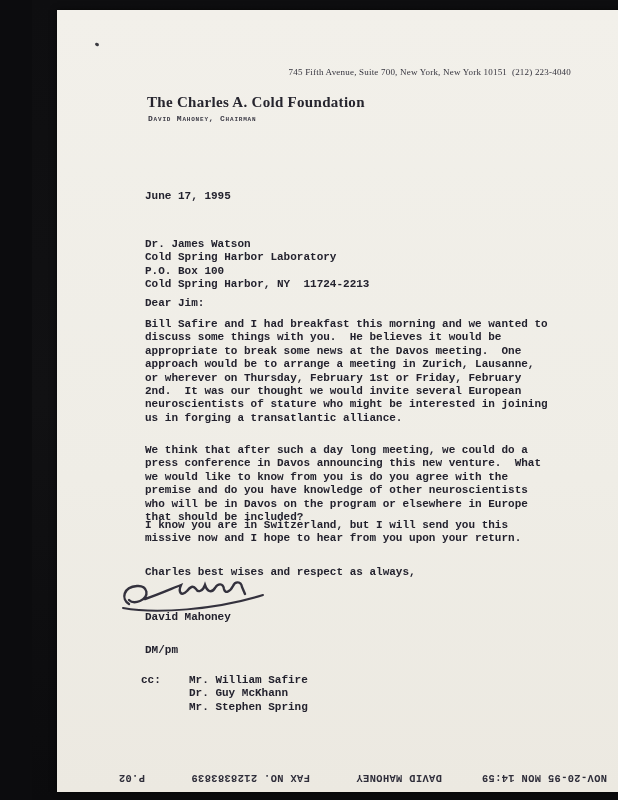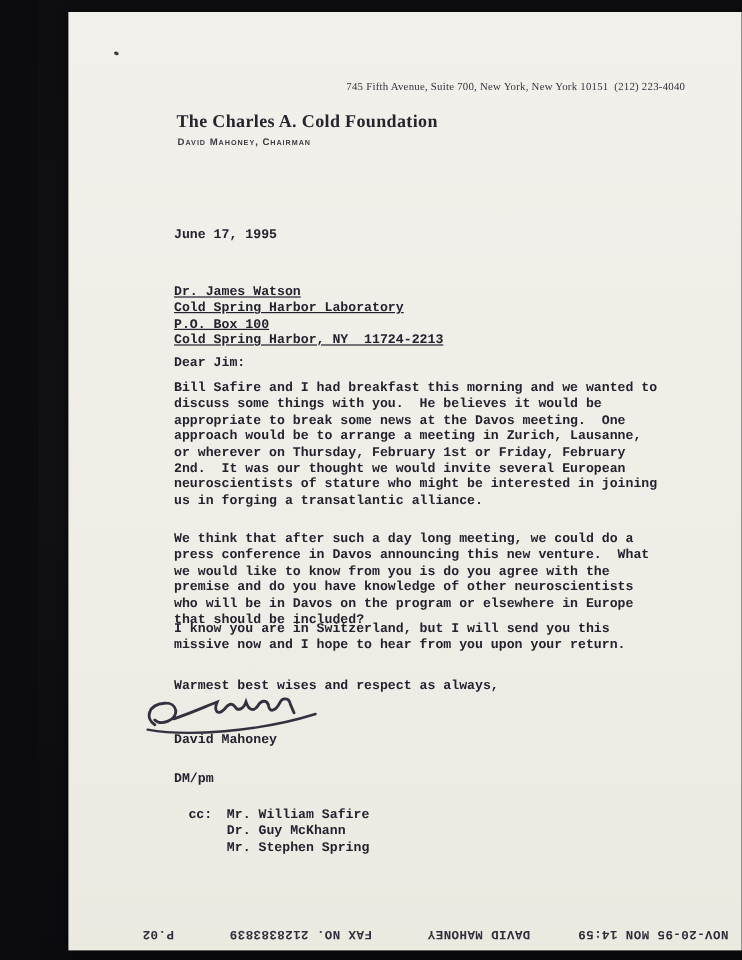--- a/index.html
+++ b/index.html
@@ -52,55 +52,55 @@
     font-family: "Liberation Serif", serif;
     font-size: 15px;
     font-weight: 700;
     color: #26252e;
     letter-spacing: 0.3px;
   }
   .chairman-line {
     position: absolute;
     top: 104px;
     left: 91px;
-    font-family: Liberation Sans, sans-serif;
+    font-family: Liberation Mono, monospace;
     font-variant: small-caps;
     font-size: 8px;
     font-weight: 600;
     color: #3a3944;
     letter-spacing: 0.8px;
   }
   .type {
     position: absolute;
     left: 88px;
     font-family: "Liberation Mono", "DejaVu Sans Mono", monospace;
     font-size: 11px;
     font-weight: 700;
     line-height: 13.4px;
     color: #23222e;
     white-space: pre-wrap;
     width: 450px;
   }
   .letter-date    { top: 180px; }
-  .recipient      { top: 228px; text-decoration: underline; }
+  .recipient      { top: 228px; }
   .salutation     { top: 287px; }
   .para-1         { top: 308px; }
   .para-2         { top: 434px; }
   .para-3         { top: 509px; }
   .closing        { top: 556px; }
   .signature-wrap {
     position: absolute;
     left: 58px;
     top: 563px;
     width: 160px;
     height: 48px;
   }
   .sig-name       { top: 601px; }
   .initials       { top: 634px; }
-  .cc-label       { top: 664px; left: 100px; width: 40px; }
+  .cc-label       { top: 664px; left: 84px; width: 40px; }
   .cc-names       { top: 664px; left: 132px; }
   .fax-footer {
     position: absolute;
     left: 18px;
     top: 762px;
     width: 532px;
     font-family: "Liberation Mono", "DejaVu Sans Mono", monospace;
     font-size: 10.5px;
     font-weight: 700;
     color: #302f3b;
@@ -144,21 +144,21 @@
     <div class="type para-2">We think that after such a day long meeting, we could do a
 press conference in Davos announcing this new venture.  What
 we would like to know from you is do you agree with the
 premise and do you have knowledge of other neuroscientists
 who will be in Davos on the program or elsewhere in Europe
 that should be included?</div>
 
     <div class="type para-3">I know you are in Switzerland, but I will send you this
 missive now and I hope to hear from you upon your return.</div>
 
-    <div class="type closing">Warmest best wises and respect as always,</div>
+    <div class="type closing">Charles best wises and respect as always,</div>
 
     <div class="signature-wrap">
       <svg width="160" height="48" viewBox="0 0 160 48">
         <path d="M14 31 C 6 26, 8 14, 22 13 C 33 12, 35 24, 25 28 C 20 30, 16 29, 14 27
                  M30 26 C 45 21, 58 15, 66 12 C 63 19, 66 24, 72 18 C 75 14, 78 12, 81 16
                  C 83 20, 88 18, 90 12 C 92 18, 96 21, 100 15 C 103 10, 108 10, 109 16
                  C 110 21, 115 19, 118 13 C 120 8, 126 8, 127 14 L 130 21" stroke="#33313d" stroke-width="2.4" fill="none" stroke-linecap="round"></path>
         <path d="M8 35 C 40 41, 100 37, 148 22" stroke="#33313d" stroke-width="2" fill="none" stroke-linecap="round"></path>
       </svg>
     </div>

